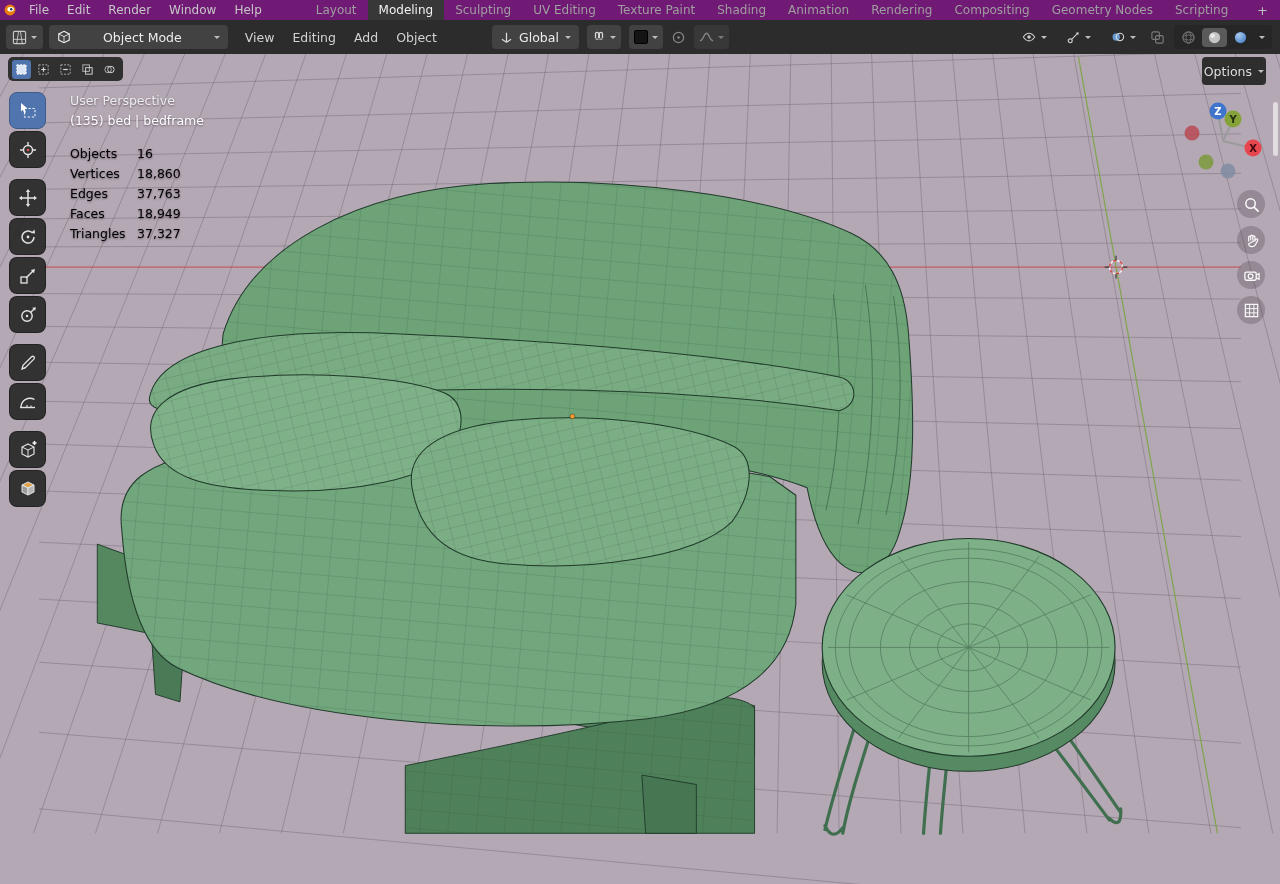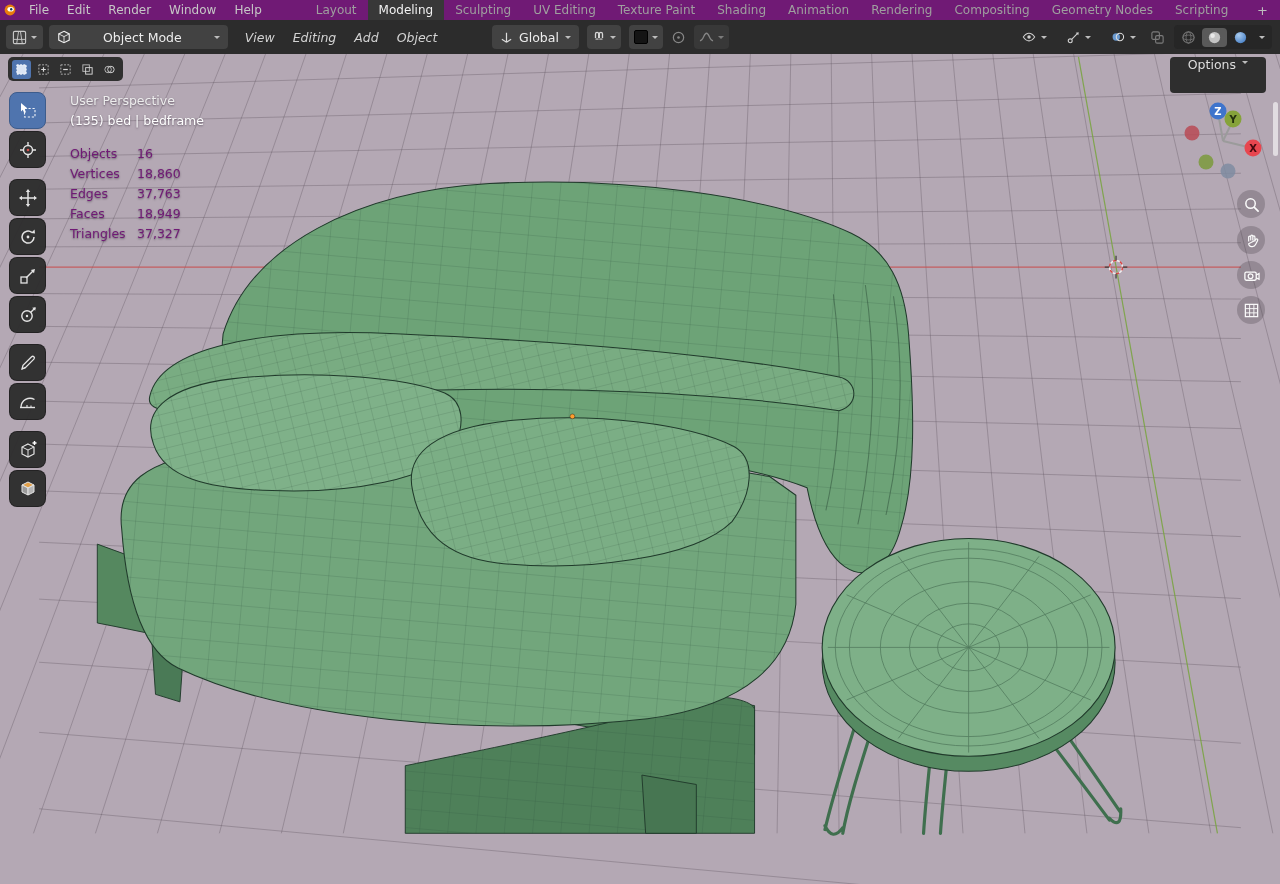--- a/index.html
+++ b/index.html
@@ -20,50 +20,50 @@
   .tab.active{background:#383838;color:#f1f1f1;}
   .add-tab{margin-left:auto;padding:0 12px;color:#bdbdbd;font-size:13px;}
   
   .vheader{position:absolute;top:20px;left:0;right:0;height:34px;background:#2c2c2c;
     display:flex;align-items:center;color:#d2d2d2;font-size:12.5px;z-index:40;padding:0 6px;}
   .widget{background:#424242;border-radius:4px;height:24px;display:flex;align-items:center;
     gap:6px;padding:0 8px;color:#ececec;}
   .wbtn{background:#424242;border-radius:4px;height:24px;display:flex;align-items:center;
     gap:4px;padding:0 6px;}
   .dd{width:0;height:0;border:3.5px solid transparent;border-top-color:#bdbdbd;margin-top:4px;}
-  .hmenu{padding:0 9px;height:100%;display:flex;align-items:center;font-style:italic;}
+  .hmenu{padding:0 9px;height:100%;display:flex;align-items:center;}
   .hcenter{position:absolute;left:492px;display:flex;align-items:center;gap:8px;}
   .hright{position:absolute;right:8px;display:flex;align-items:center;gap:9px;}
   .pair{display:flex;align-items:center;background:#424242;border-radius:4px;height:24px;padding:0 5px;gap:4px;}
   .dim{opacity:.55;}
   .seg-group{display:flex;align-items:center;background:#262626;border-radius:4px;height:24px;padding:0 2px;gap:1px;}
   .seg{padding:2px 5px;border-radius:4px;display:flex;align-items:center;}
   .seg.active{background:#5a5a5a;}
   .swatch{width:14px;height:14px;background:#141414;border:1px solid #000;border-radius:2px;}
   
   .viewport{position:absolute;top:54px;left:0;width:1280px;height:830px;background:#b4a8b4;overflow:hidden;}
   #scene{position:absolute;top:0;left:0;}
   #bg-grid line{stroke:rgba(96,84,96,.38);stroke-width:1;}
   
   .selmode{position:absolute;top:3px;left:8px;height:24px;background:#303030;border-radius:5px;
     display:flex;align-items:center;padding:0 4px;gap:3px;}
   .smicon{width:19px;height:19px;border-radius:3px;display:flex;align-items:center;justify-content:center;}
   .smicon.active{background:#4f74ae;}
-  .options-btn{position:absolute;top:3px;right:14px;height:36px;background:#2e2e2e;border-radius:4px;
-    color:#dddddd;font-size:12.5px;display:flex;align-items:flex-start;gap:6px;padding:0 18px;}
+  .options-btn{position:absolute;top:3px;right:14px;height:28px;background:#2e2e2e;border-radius:4px;
+    color:#dddddd;font-size:12.5px;display:flex;align-items:center;gap:6px;padding:0 2px;}
   
   .toolbar{position:absolute;top:38px;left:9px;display:flex;flex-direction:column;gap:2px;z-index:10;}
   .tool{width:37px;height:37px;background:rgba(43,43,43,.95);border:1px solid rgba(0,0,0,.3);
     border-radius:8px;display:flex;align-items:center;justify-content:center;}
   .tool.active{background:#4f74ae;border-color:#3d5c8c;}
   .tgap{height:7px;}
   
   .vp-text{position:absolute;top:37px;left:70px;color:#ededed;font-size:12.5px;line-height:20px;
     text-shadow:0 1px 2px rgba(40,30,45,.55);}
-  .vp-stats{position:absolute;top:90px;left:70px;color:#701a75;font-size:12.5px;line-height:20px;
+  .vp-stats{position:absolute;top:90px;left:70px;color:#000000;font-size:12.5px;line-height:20px;
     text-shadow:0 1px 2px rgba(40,30,45,.55);}
   .stat-row{display:flex;}
   .stat-label{width:67px;}
   
   .gizmo{position:absolute;top:46px;left:1182px;width:82px;height:82px;}
   .side-btn{position:absolute;left:1237px;width:28px;height:28px;border-radius:50%;
     background:rgba(66,58,66,.28);display:flex;align-items:center;justify-content:center;}
   .scrollpill{position:absolute;right:2px;top:48px;width:5px;height:54px;border-radius:3px;
     background:rgba(255,255,255,.6);}
 </style>

